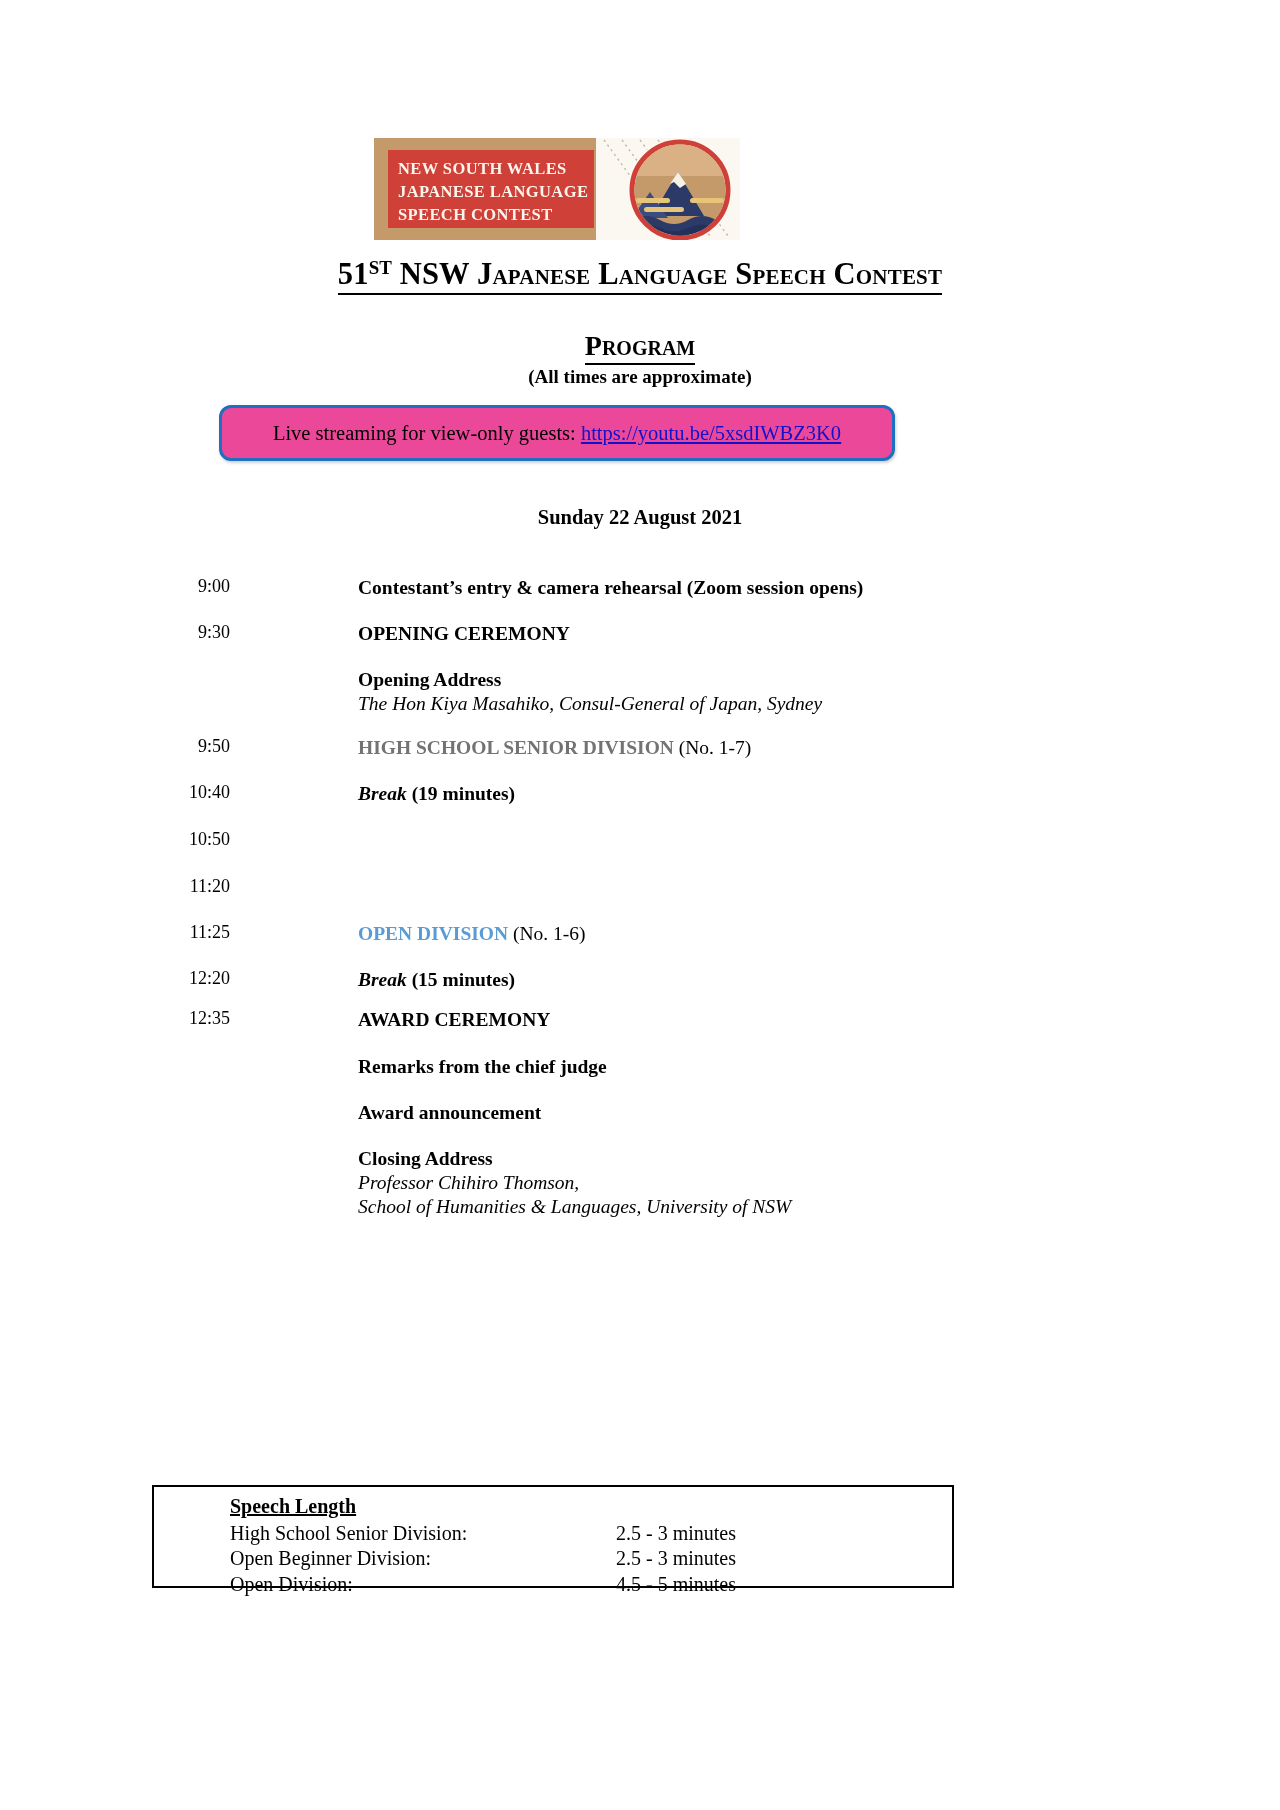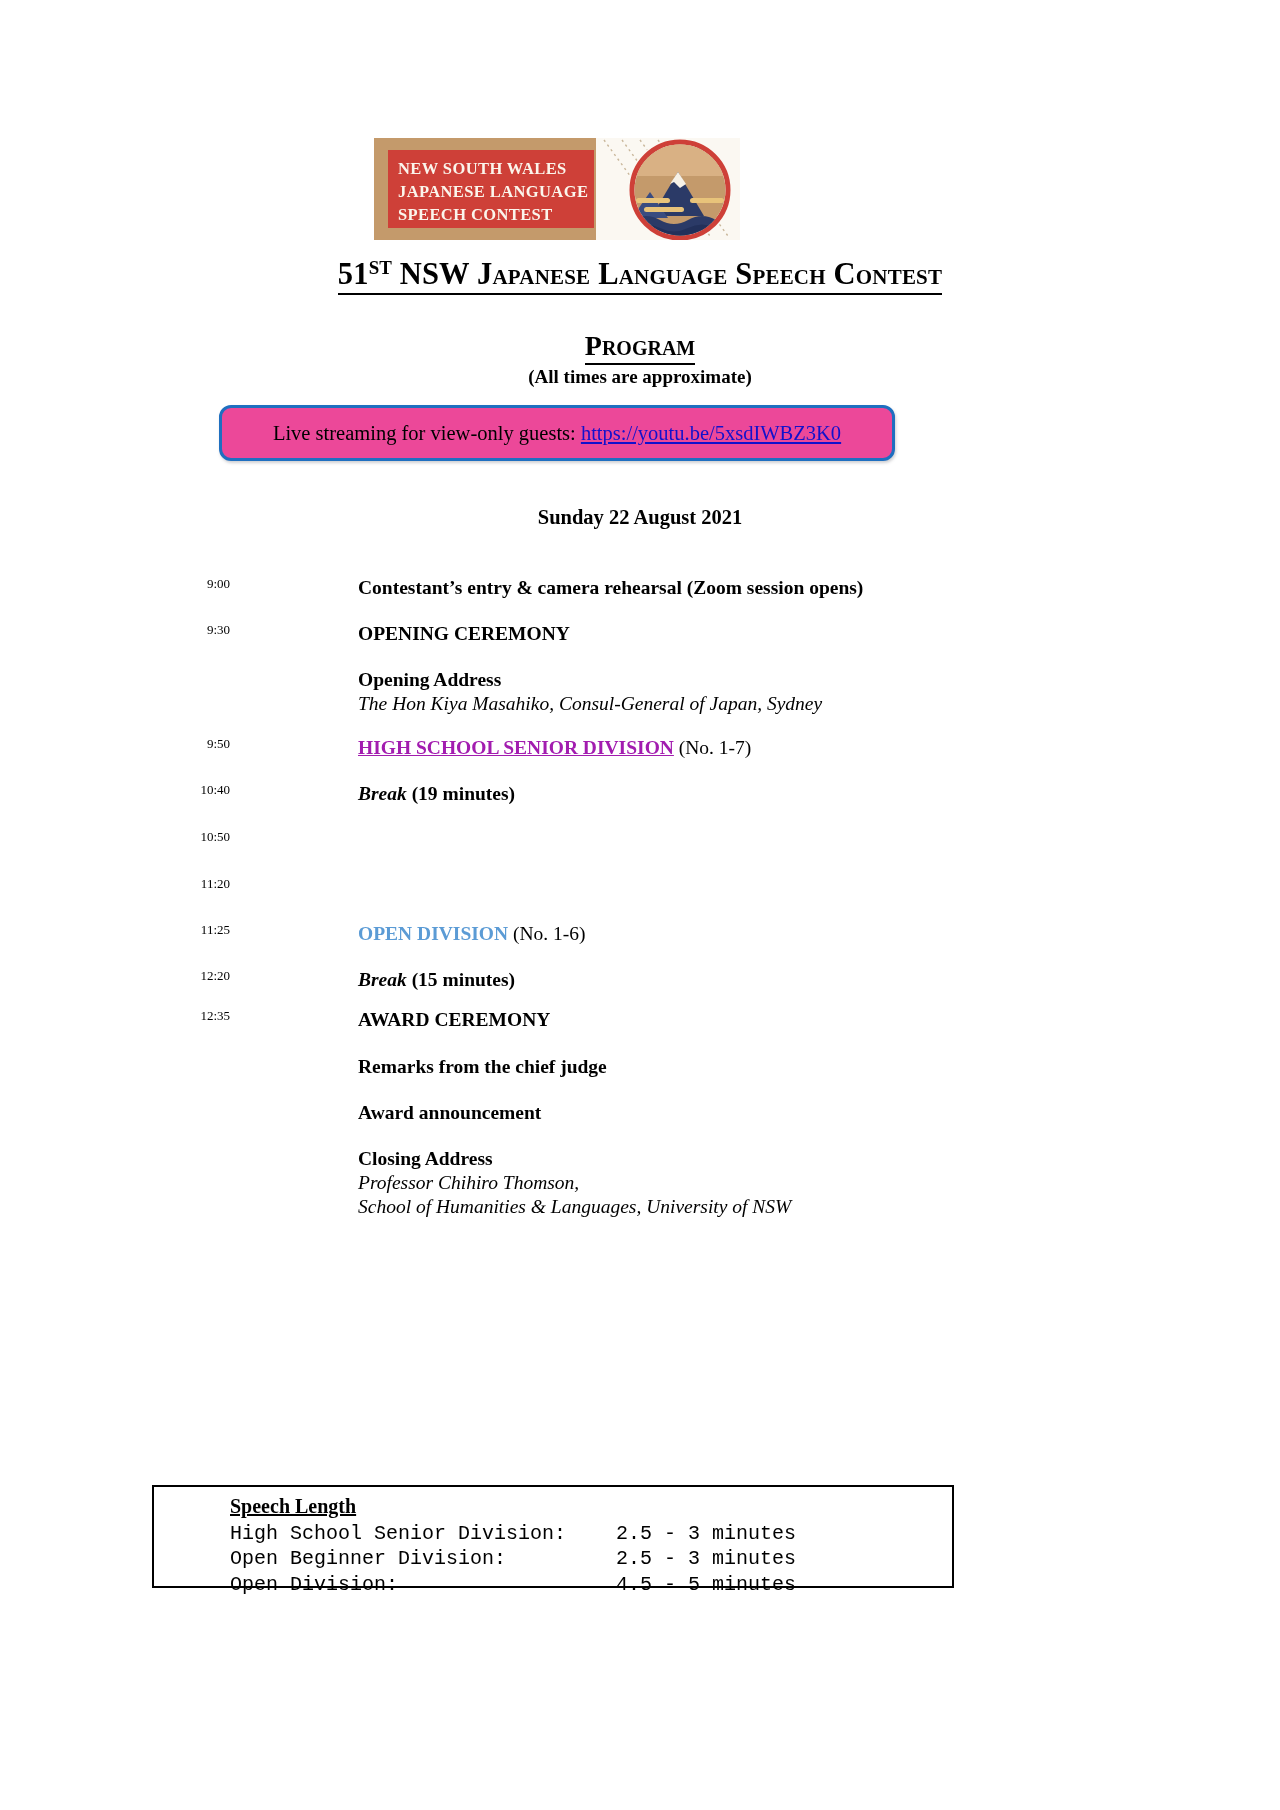--- a/index.html
+++ b/index.html
@@ -127,32 +127,32 @@
   }
   .row {
     position: relative;
     width: 1280px;
   }
   .time {
     position: absolute;
     left: 120px;
     width: 110px;
     text-align: right;
-    font-size: 13px;
+    font-size: 18px;
     white-space: nowrap;
   }
   .content {
     margin-left: 358px;
     padding-right: 40px;
     font-size: 19.5px;
     line-height: 1.22;
   }
   .b  { font-weight: bold; }
   .bi { font-weight: bold; font-style: italic; }
-  .caps-red  { font-weight: bold; color: #a21caf; text-decoration: underline; }
+  .caps-red  { font-weight: bold; color: #737373; }
   .caps-green{ font-weight: bold; color: #0A9E55; }
   .caps-blue { font-weight: bold; color: #5B9BD5; }
   .sub-italic {
     font-style: italic;
     font-size: 19.5px;
     line-height: 1.22;
   }
 
   
   .length-box {
@@ -170,21 +170,21 @@
     padding: 7px 0 0 76px;
     font-size: 20px;
     line-height: 1.28;
   }
   .length-title {
     font-weight: bold;
     text-decoration: underline;
     display: inline-block;
     margin-bottom: 1px;
   }
-  .length-row { display: flex; font-family: Liberation Mono, monospace; }
+  .length-row { display: flex; }
   .length-label { width: 386px; }
   .length-value { }
 </style>
 </head>
 <body>
 
 <div class="page">
 
   <div class="logo-wrap">
     <svg class="logo-svg" viewBox="0 0 366 102" xmlns="http://www.w3.org/2000/svg">

